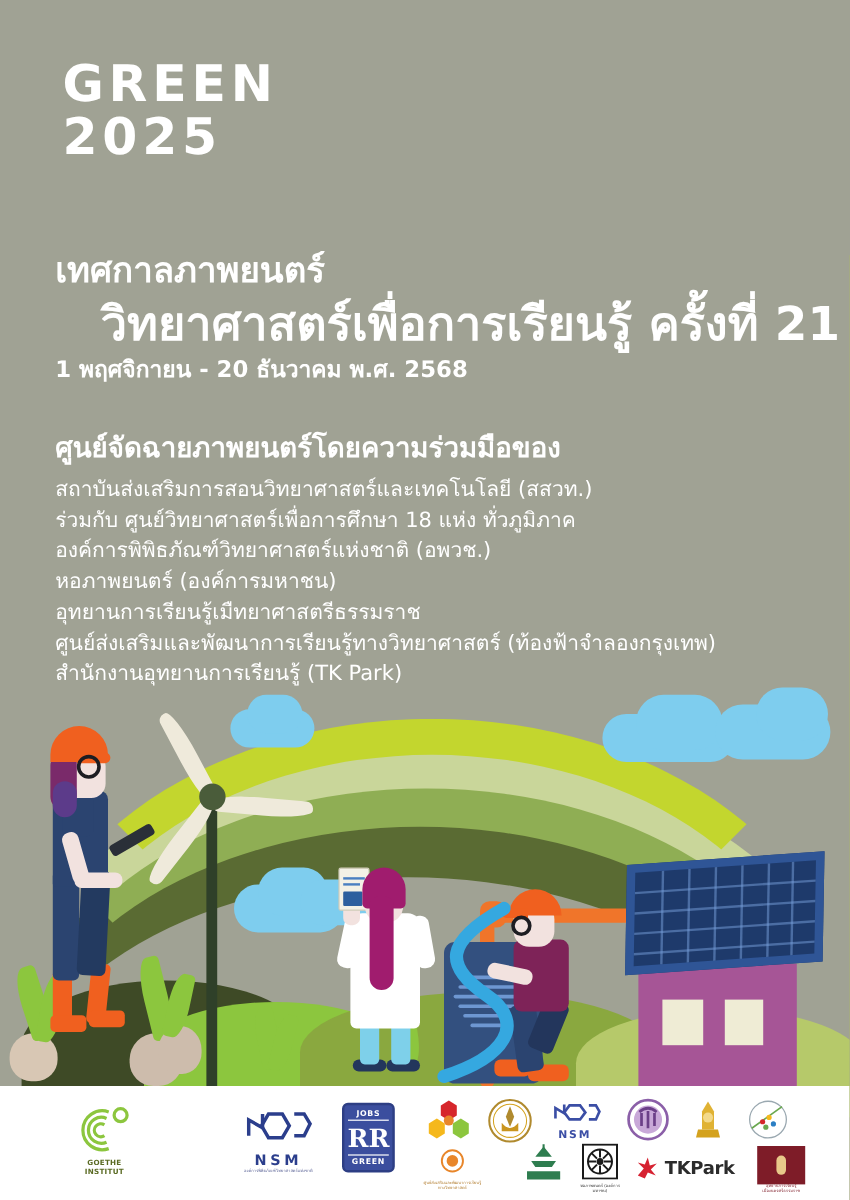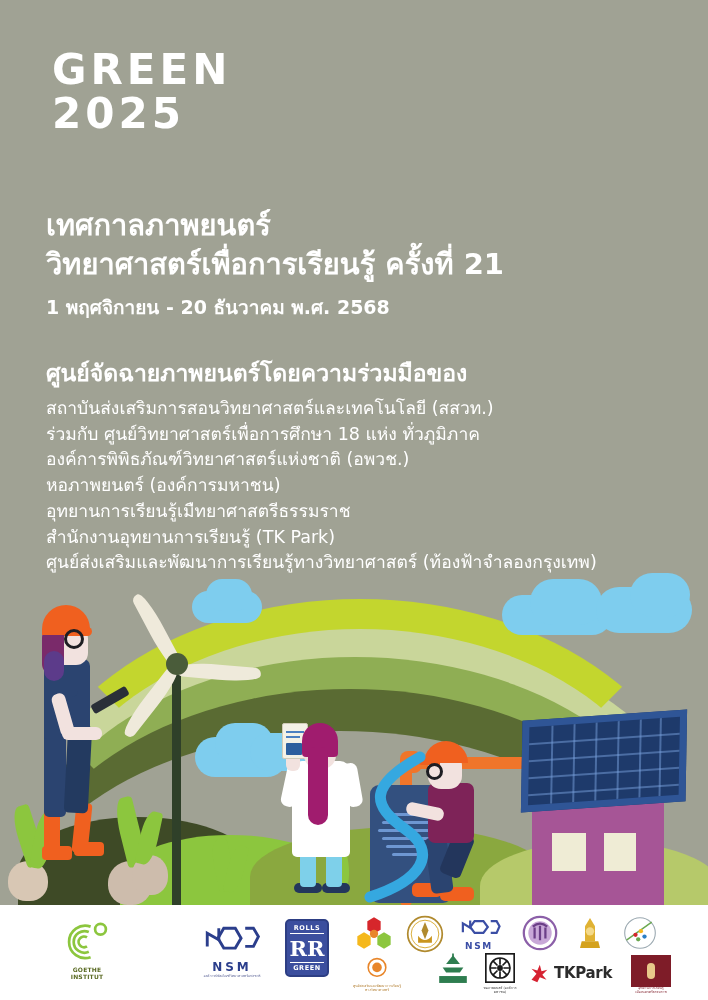--- a/index.html
+++ b/index.html
@@ -36,21 +36,21 @@
   .sff-url {
     position:absolute; left:26px; top:126px;
     color:#ffffff; font-size:11.5px; letter-spacing:.2px; white-space:nowrap;
   }
 
   
   .th-head {
     position:absolute; left:46px; top:206px;
     color:#ffffff; font-weight:bold; font-size:29px; line-height:1.35;
   }
-  .th-head .l2 { font-size:29px; }
+  .th-head .l2 { font-size:39px;margin-left:38px; }
   .th-date {
     position:absolute; left:46px; top:292px;
     color:#ffffff; font-weight:bold; font-size:19px;
   }
   .org-head {
     position:absolute; left:46px; top:355px;
     color:#ffffff; font-weight:bold; font-size:23px;
   }
   .org-list {
     position:absolute; left:46px; top:396px;
@@ -133,22 +133,22 @@
   </div>
   <div class="th-date">1 พฤศจิกายน - 20 ธันวาคม พ.ศ. 2568</div>
 
   <div class="org-head">ศูนย์จัดฉายภาพยนตร์โดยความร่วมมือของ</div>
   <div class="org-list">
     <div>สถาบันส่งเสริมการสอนวิทยาศาสตร์และเทคโนโลยี (สสวท.)</div>
     <div>ร่วมกับ ศูนย์วิทยาศาสตร์เพื่อการศึกษา 18 แห่ง ทั่วภูมิภาค</div>
     <div>องค์การพิพิธภัณฑ์วิทยาศาสตร์แห่งชาติ (อพวช.)</div>
     <div>หอภาพยนตร์ (องค์การมหาชน)</div>
     <div>อุทยานการเรียนรู้เมืทยาศาสตรีธรรมราช</div>
+    <div>ศูนย์ส่งเสริมและพัฒนาการเรียนรู้ทางวิทยาศาสตร์ (ท้องฟ้าจำลองกรุงเทพ)</div>
     <div>สำนักงานอุทยานการเรียนรู้ (TK Park)</div>
-    <div>ศูนย์ส่งเสริมและพัฒนาการเรียนรู้ทางวิทยาศาสตร์ (ท้องฟ้าจำลองกรุงเทพ)</div>
   </div>
 
   <div class="scene">
 
     <div class="arc" style="left:-40px; top:120px; width:760px; height:520px; border-width:46px; border-top-color:#5a6b33;"></div>
     <div class="arc" style="left:-20px; top:90px; width:740px; height:520px; border-width:34px; border-top-color:#8fae54;"></div>
     <div class="arc" style="left:-10px; top:62px; width:730px; height:520px; border-width:30px; border-top-color:#c9d69a;"></div>
     <div class="arc" style="left:10px; top:34px; width:700px; height:520px; border-width:30px; border-top-color:#c3d62e;"></div>
 
     <div class="cloud" style="left:502px; top:30px; width:110px; height:40px;
@@ -326,21 +326,21 @@
       <div class="tiny" style="color:#5b6396;">
         องค์การพิพิธภัณฑ์วิทยาศาสตร์แห่งชาติ
       </div>
     </div>
 
     <div class="spon" style="left:282px; top:14px; width:50px;">
       <div style="width:44px;height:58px;background:#3b4e9e;border-radius:5px;margin:0 auto;
                   display:flex;flex-direction:column;align-items:center;justify-content:space-between;
                   padding:3px 0;border:2px solid #2d3e84;">
         <div style="color:#fff;font-size:6.5px;font-weight:bold;letter-spacing:.6px;
-                    border-bottom:1px solid #fff;width:34px;text-align:center;padding-bottom:1px;">ROLLS</div>
+                    border-bottom:1px solid #fff;width:34px;text-align:center;padding-bottom:1px;">JOBS</div>
         <div style="color:#fff;font-family:'DejaVu Serif',serif;font-size:21px;font-weight:bold;line-height:1;">RR</div>
         <div style="color:#fff;font-size:6.5px;font-weight:bold;letter-spacing:.6px;
                     border-top:1px solid #fff;width:34px;text-align:center;padding-top:1px;">GREEN</div>
       </div>
     </div>
 
     <div class="spon" style="left:352px; top:10px; width:44px;">
       <svg viewBox="0 0 48 42" style="width:40px;height:36px">
         <polygon points="24,2 32,7 32,17 24,22 16,17 16,7" fill="#d6262b"></polygon>
         <polygon points="12,20 20,25 20,35 12,40 4,35 4,25" fill="#f5b81c"></polygon>

